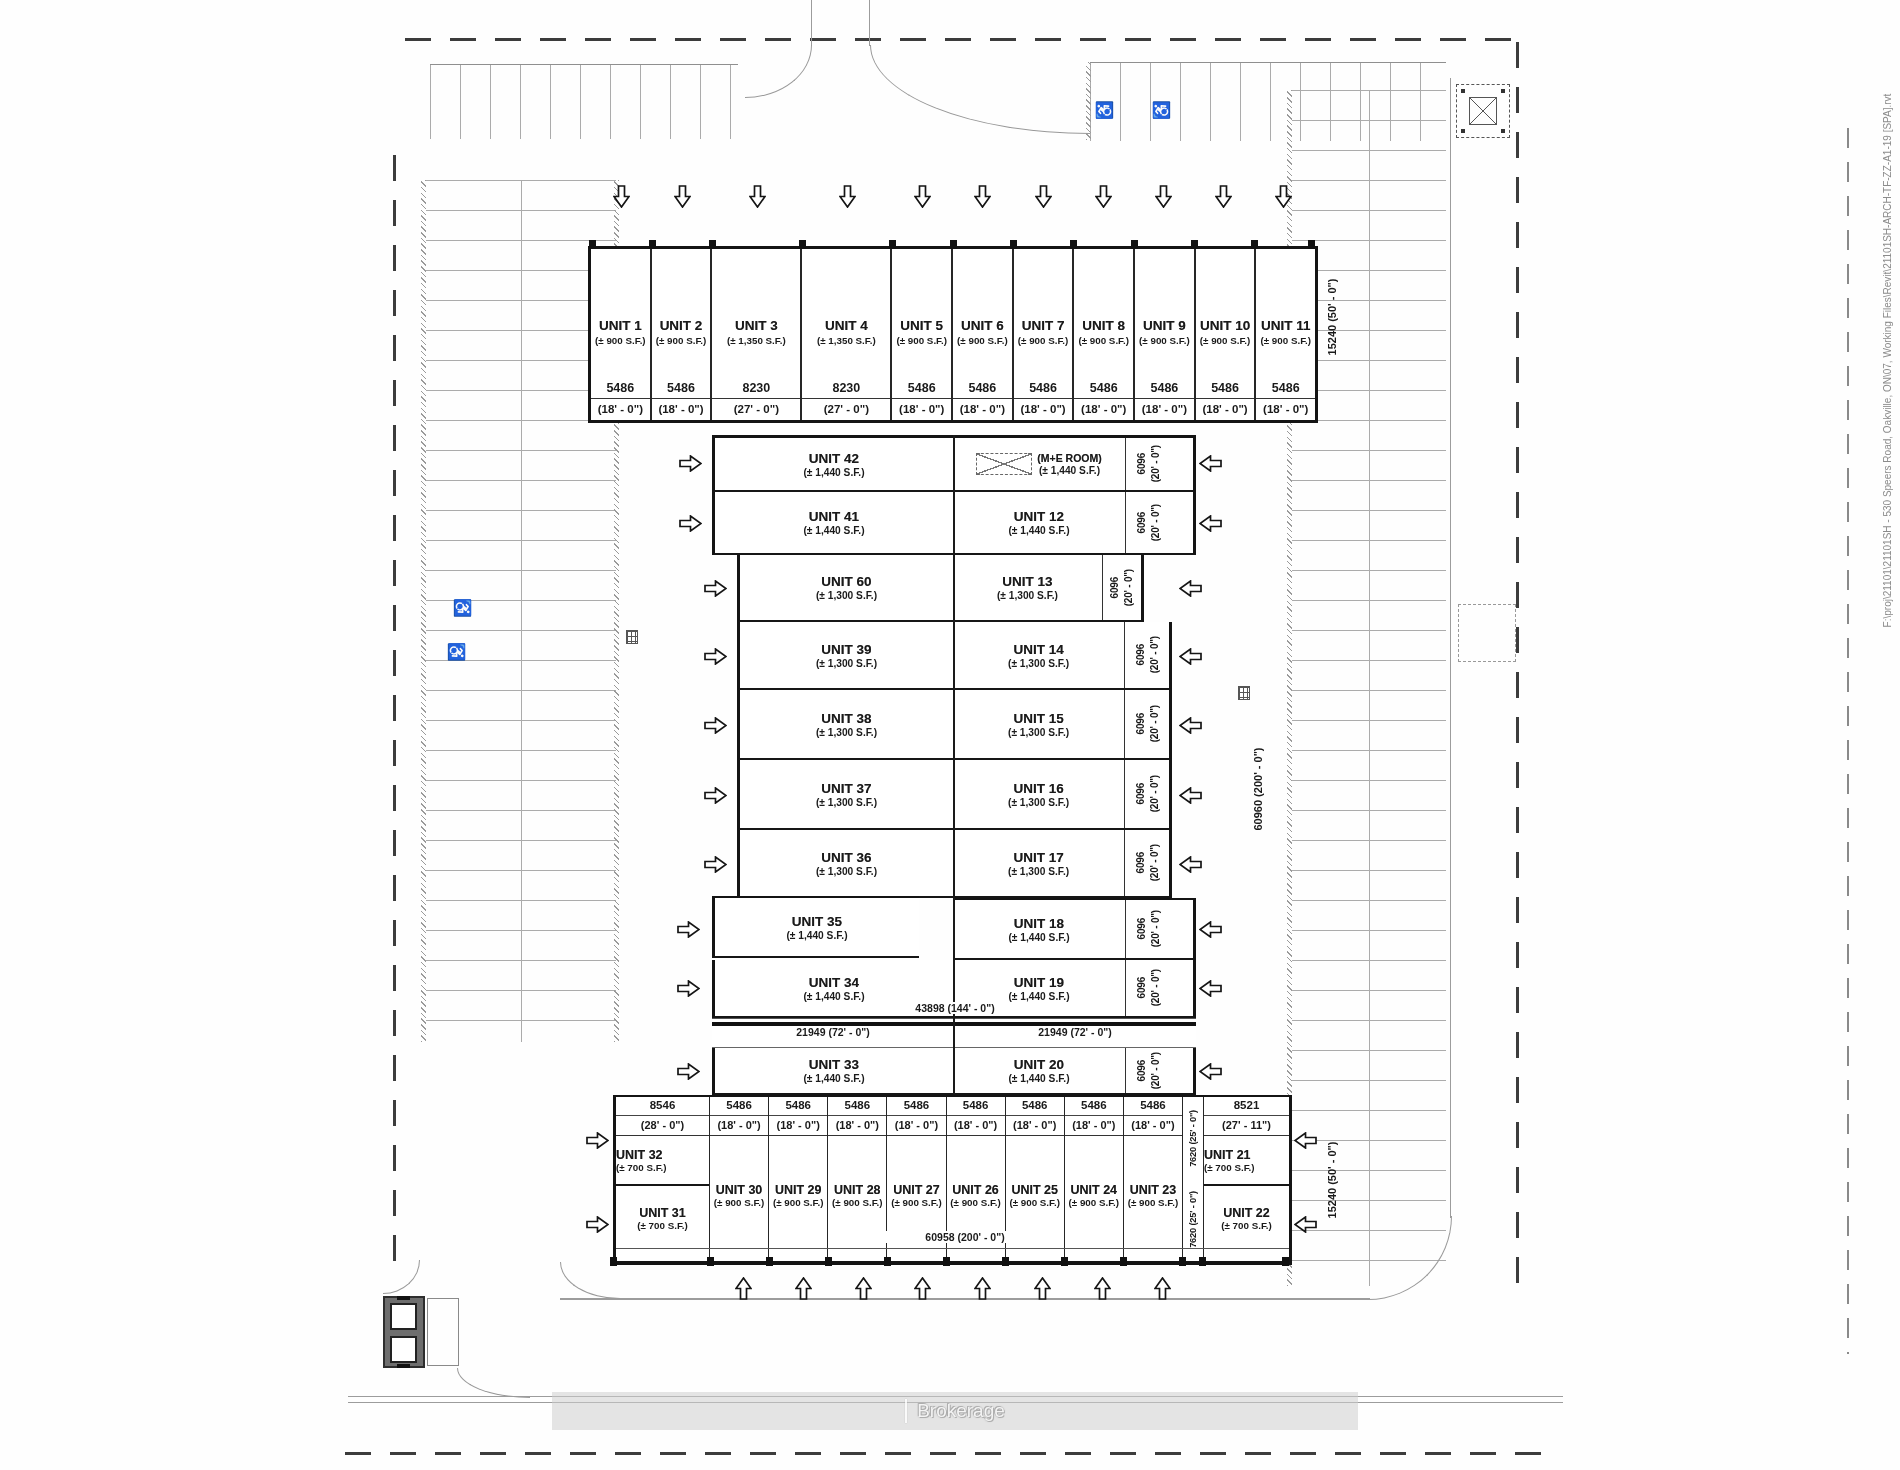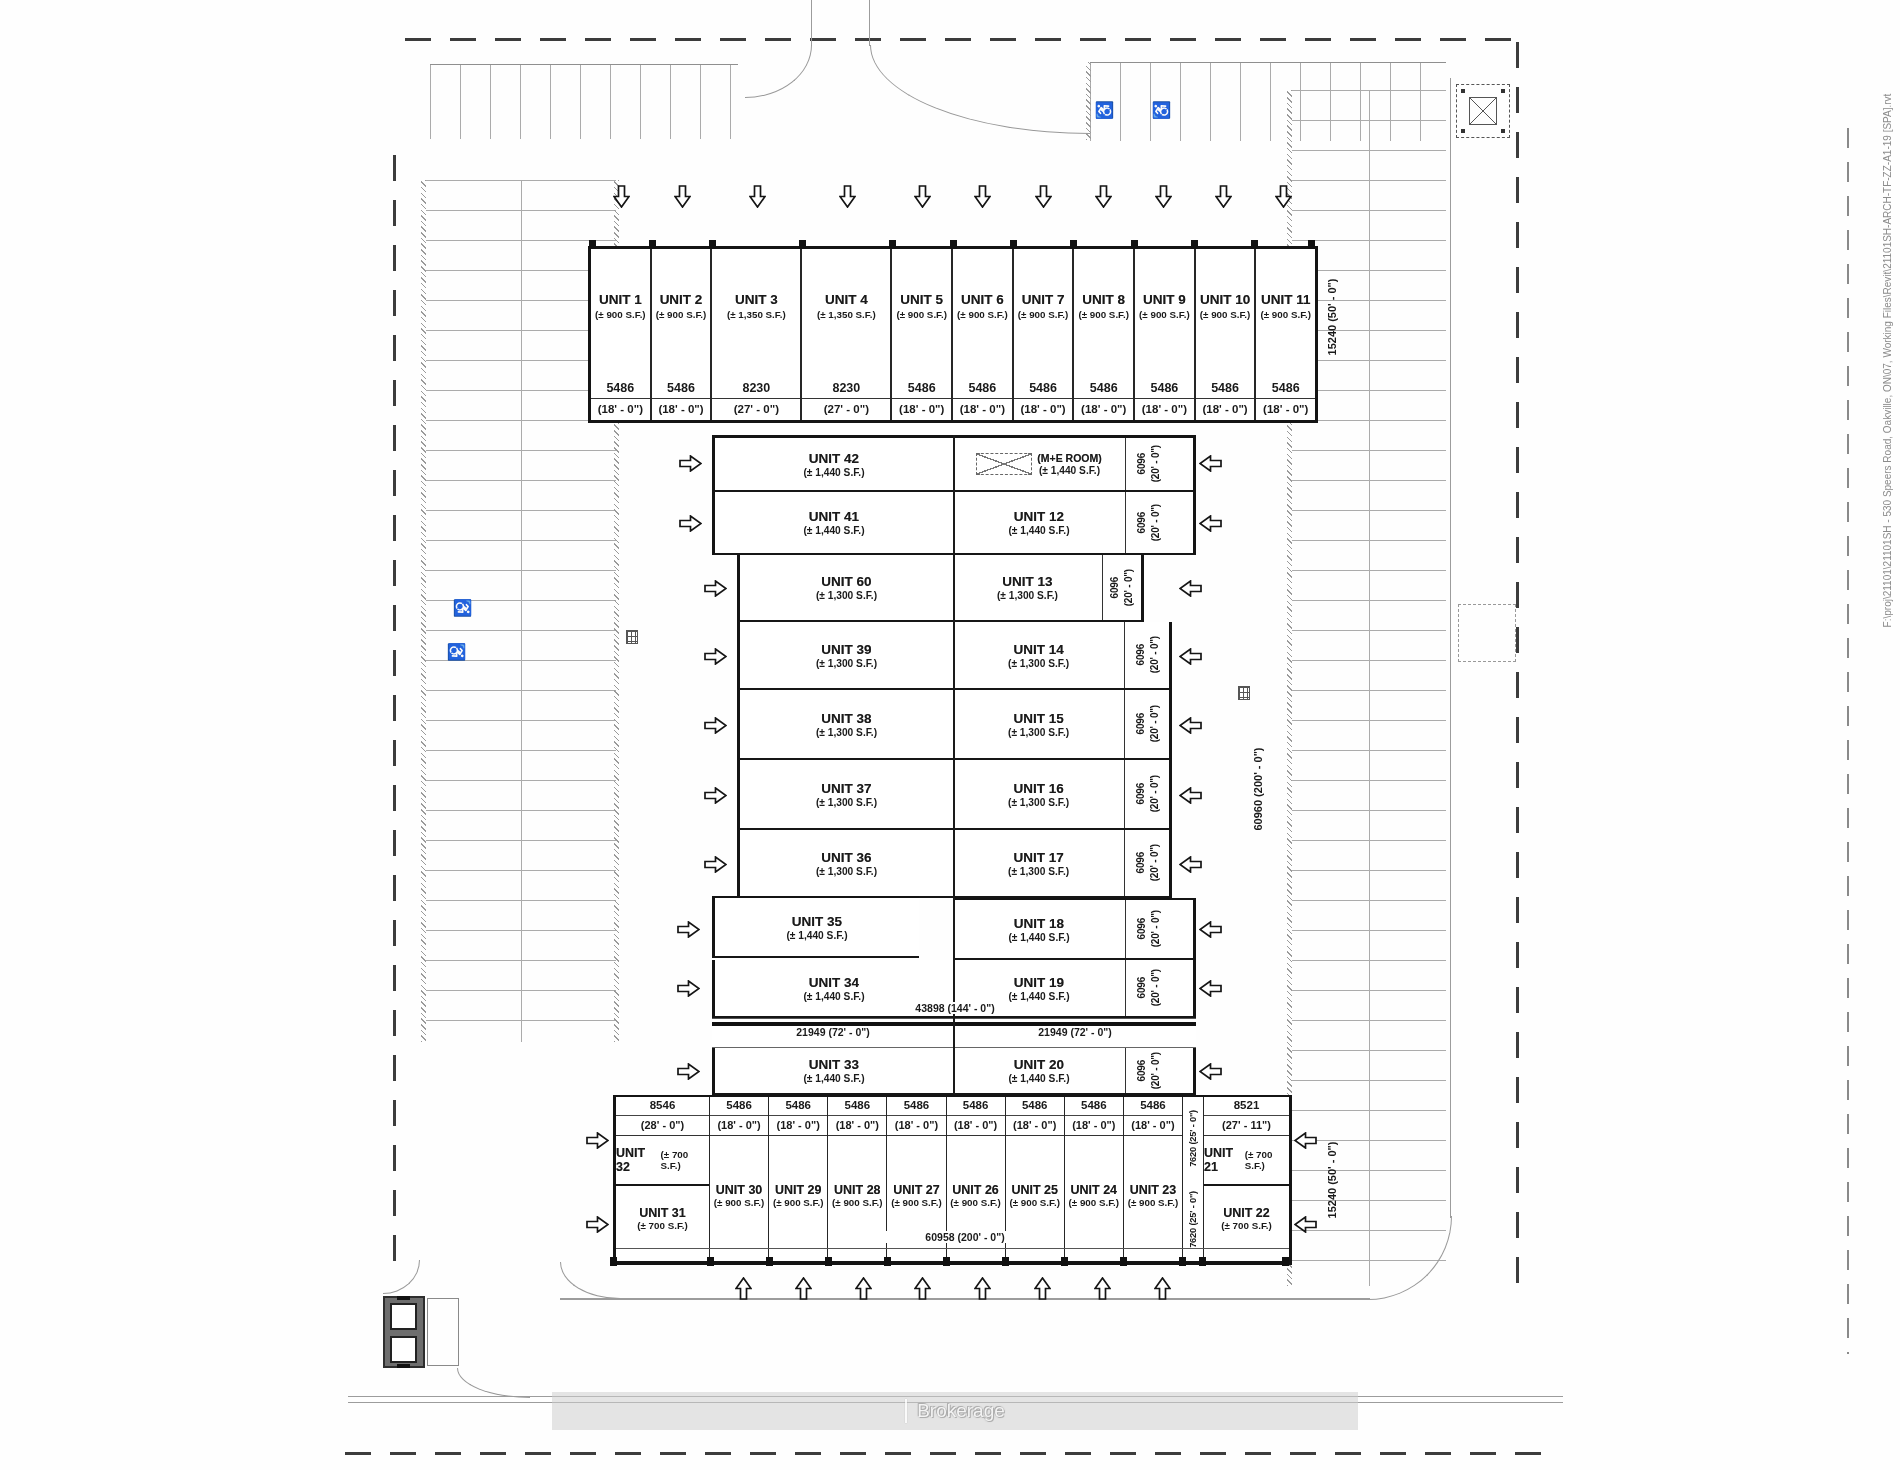--- a/index.html
+++ b/index.html
@@ -16,21 +16,21 @@
   .pk-top{position:absolute;border-top:1.5px solid #8f8f8f;
           background:repeating-linear-gradient(90deg,#ababab 0 1px,transparent 1px 30px)}
   .pk-side{position:absolute;background:repeating-linear-gradient(180deg,#ababab 0 1px,transparent 1px 30px)}
   .pk-mid{position:absolute;top:0;bottom:0;width:1px;background:#ababab;left:50%}
   
   #top-block{position:absolute;left:588px;top:246px;width:730px;height:177px;
              border:3.5px solid #141414;display:flex;background:#fff;box-sizing:border-box}
   .tcell{flex:5486 1 0;display:flex;flex-direction:column;border-left:2px solid #262626;min-width:0}
   #top-block .tcell:nth-of-type(1){border-left:none}
   #top-block .tcell:nth-of-type(3),#top-block .tcell:nth-of-type(4){flex:8230 1 0}
-  .tname{margin-top:44px;font-size:13.5px;font-weight:700;text-align:center;line-height:1.1;text-shadow:0 0 .5px rgba(0,0,0,.5)}
+  .tname{margin-top:70px;font-size:13.5px;font-weight:700;text-align:center;line-height:1.1;text-shadow:0 0 .5px rgba(0,0,0,.5)}
   .tarea{font-size:9.8px;font-weight:700;text-align:center;margin-top:1px}
   .tspacer{flex:1}
   .tmm{font-size:12.5px;font-weight:700;text-align:center;padding-bottom:3px}
   .tft{border-top:1.5px solid #333;font-size:11.5px;font-weight:700;text-align:center;height:21px;line-height:20px;white-space:nowrap}
   .notch{position:absolute;width:7px;height:9px;background:#111}
   
   #west-col,#east-col{position:absolute;left:0;top:435px;width:1900px;height:0}
   .wrow{position:absolute;box-sizing:border-box;background:#fff;border-left:3.5px solid #141414;border-bottom:2.5px solid #161616;
         display:flex;flex-direction:column;align-items:center;justify-content:center}
   .erow{position:absolute;left:953px;box-sizing:border-box;background:#fff;border-right:3px solid #141414;border-bottom:2.5px solid #161616;display:flex}
@@ -78,21 +78,21 @@
                 border:3.5px solid #141414;border-top-width:2.5px;border-bottom-width:4px;display:flex}
   .bcol{display:flex;flex-direction:column;box-sizing:border-box;min-width:0}
   #bcol32{width:93px}
   #bottom-mid{flex:1;display:flex}
   .bmidcol{flex:1;border-left:1.8px solid #262626;display:flex;flex-direction:column;min-width:0}
   #bstrip{width:20px;border-left:1.8px solid #262626;position:relative}
   #bcol21{width:86px;border-left:1.8px solid #262626}
   .bmm{height:18px;border-bottom:1px solid #444;font-size:11.5px;font-weight:700;text-align:center;line-height:17px}
   .bft{height:19px;border-bottom:1.5px solid #333;font-size:11px;font-weight:700;text-align:center;line-height:18px;white-space:nowrap}
   .bbody{flex:1;display:flex;flex-direction:column;align-items:center;justify-content:center;padding-bottom:6px}
-  .bunit-top{height:48px;border-bottom:2.2px solid #161616;display:flex;flex-direction:row;align-items:center;justify-content:center}
+  .bunit-top{height:48px;border-bottom:2.2px solid #161616;display:flex;flex-direction:column;align-items:flex-start;justify-content:center}
   .bunit-bottom{flex:1;display:flex;flex-direction:column;align-items:center;justify-content:center;padding-bottom:10px}
   .bname{font-size:12.5px;font-weight:700;text-shadow:0 0 .5px rgba(0,0,0,.5)}
   .barea{font-size:9.8px;font-weight:700}
   #bstrip .vstrip{position:absolute;left:0;right:0;display:flex;align-items:center;justify-content:center}
   #bstrip .v1{top:0;height:82px}
   #bstrip .v2{top:84px;height:76px}
   #bstrip .vtxt{font-size:9.3px}
   #binline{position:absolute;left:616px;top:1248px;width:673px;height:1px;background:#555;z-index:4}
   
   .rotdim{position:absolute;text-align:center;font-size:11px;font-weight:700;transform:rotate(-90deg);white-space:nowrap}

